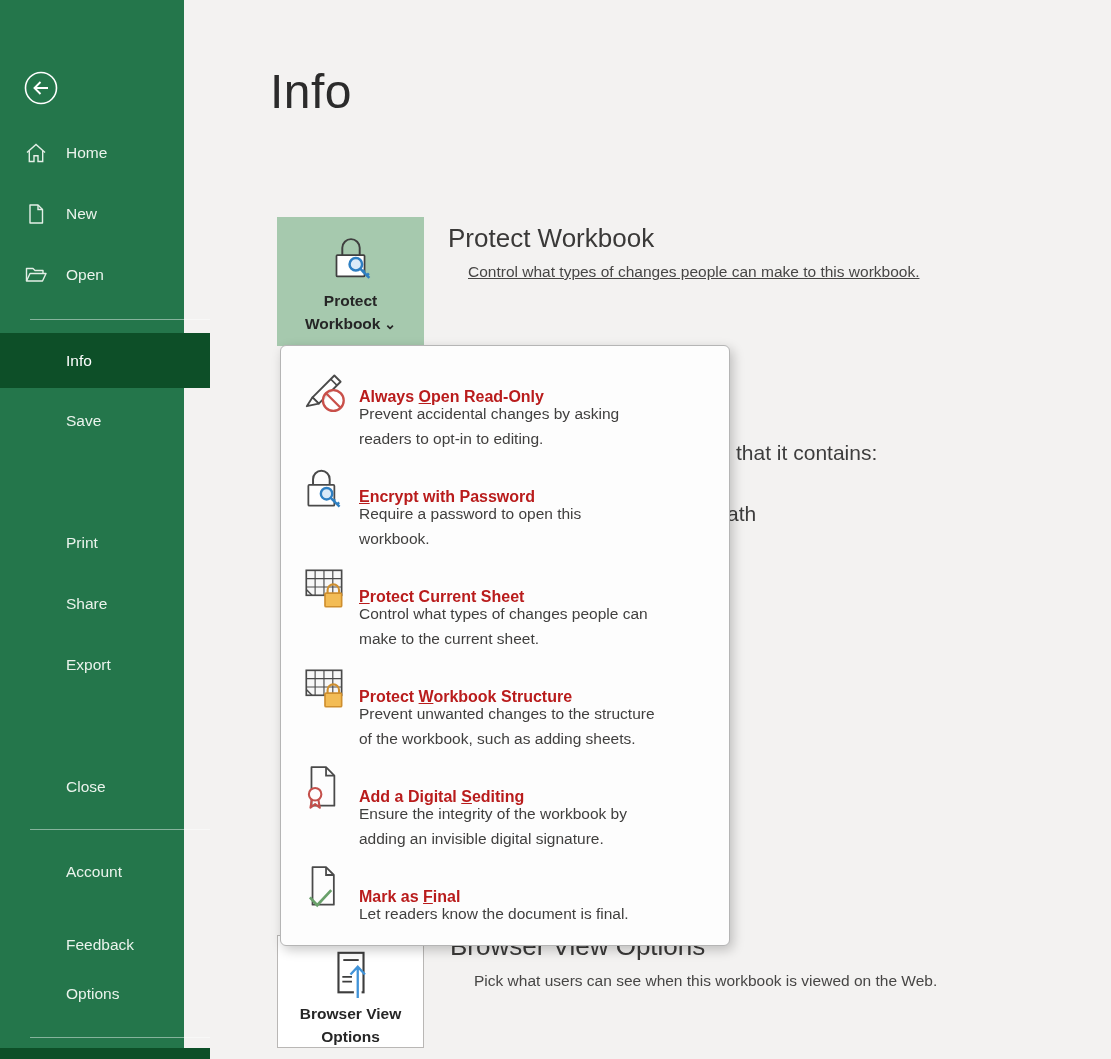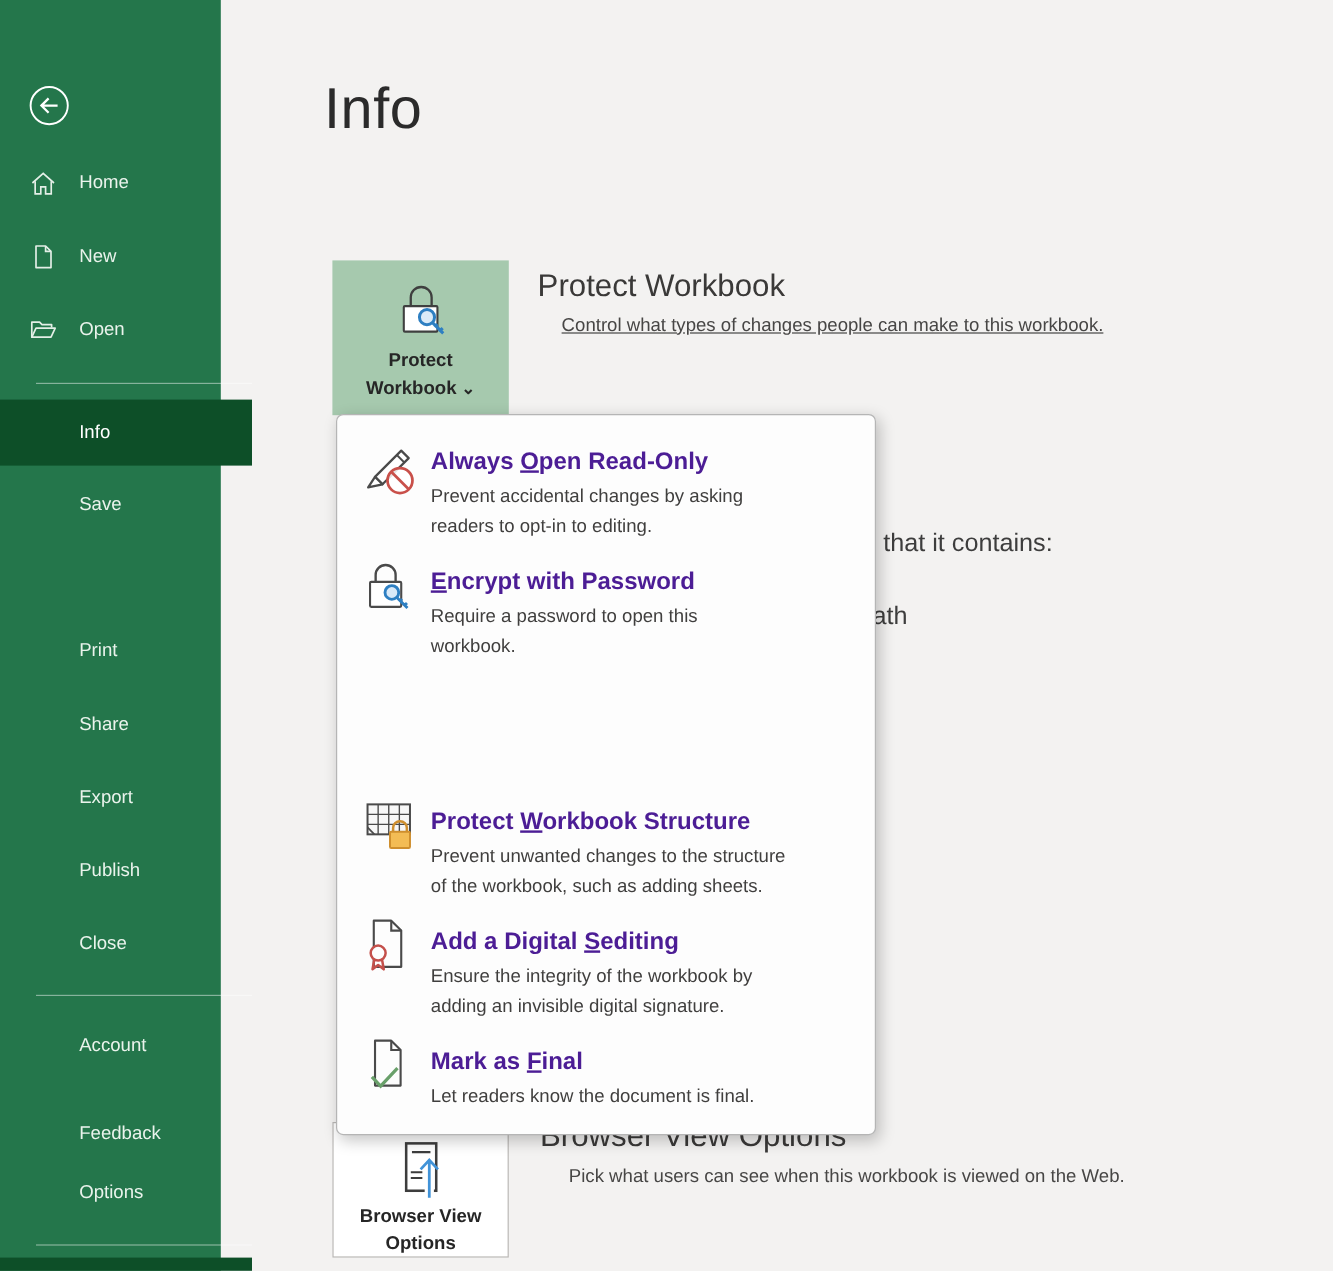--- a/index.html
+++ b/index.html
@@ -37,21 +37,21 @@
   .section-desc{position:absolute;font-size:15.5px;color:#474645;}
 
   .frag{position:absolute;font-size:21px;color:#3d3d3d;}
 
   
   .dropdown{position:absolute;left:280px;top:345px;width:450px;height:601px;
     background:#fdfdfd;border:1px solid #b5b5b5;border-radius:6px;
     box-shadow:3px 4px 12px rgba(0,0,0,0.22);z-index:5;box-sizing:border-box;}
   .menu-item{position:absolute;left:0;width:448px;height:100px;cursor:pointer;}
   .mi-icon{position:absolute;left:18px;top:4px;width:52px;height:52px;}
-  .mi-title{position:absolute;left:78px;top:16px;font-size:20px;font-weight:700;color:#4c1d95;white-space:nowrap;}
+  .mi-title{position:absolute;left:78px;top:30px;font-size:16px;font-weight:700;color:#b91c1c;white-space:nowrap;}
   .mi-key{text-decoration:underline;}
   .mi-desc{position:absolute;left:78px;top:43px;font-size:15.5px;color:#403f3e;line-height:25px;white-space:pre-line;}
 </style>
 </head>
 <body>
 
 <div class="stage">
 
   <span class="frag" style="left:736px;top:441px;">that it contains:</span>
   <span class="frag" style="left:727px;top:469px;margin-top:33px;">ath</span>
@@ -106,29 +106,41 @@
         <path d="M13.5 22 v-5.5 a8 8 0 0 1 16 0 V22" fill="none" stroke="#4a4a4a" stroke-width="1.9"></path>
         <rect x="9" y="22" width="25" height="20" rx="1" fill="#ffffff" stroke="#4a4a4a" stroke-width="1.7"></rect>
         <circle cx="26.5" cy="30.5" r="5.5" fill="#d9e9f8" stroke="#2e7fc2" stroke-width="2.3"></circle>
         <path d="M30.5 34.5 L39 43 M36 41.5 l2.6 -2.6 M32.5 38 l2.2 -2.2" fill="none" stroke="#2e7fc2" stroke-width="2.3"></path>
       </svg>
       <div class="mi-title"><span></span><span class="mi-key">E</span><span>ncrypt with Password</span></div>
       <div class="mi-desc">Require a password to open this
 workbook.</div>
     </div>
 
-
-    <div class="menu-item" style="top:312px;">
+    <div class="menu-item" style="top:212px;">
       <svg class="mi-icon" viewBox="0 0 50 50">
         <rect x="7" y="8" width="34" height="24" fill="#f7f7f7" stroke="#4a4a4a" stroke-width="1.6"></rect>
         <path d="M15.5 8 V32 M24 8 V32 M32.5 8 V32 M7 16 H41 M7 24 H41" stroke="#4a4a4a" stroke-width="1.1" fill="none"></path>
         <path d="M7 26.5 L12.5 32" stroke="#4a4a4a" stroke-width="1.4"></path>
         <path d="M27.5 30 v-3 a5.5 5.5 0 0 1 11 0 v3" fill="none" stroke="#cf8f2e" stroke-width="2"></path>
         <rect x="25" y="30" width="16" height="13" rx="1" fill="#f3bc55" stroke="#cf8f2e" stroke-width="1.6"></rect>
       </svg>
+      <div class="mi-title"><span></span><span class="mi-key">P</span><span>rotect Current Sheet</span></div>
+      <div class="mi-desc">Control what types of changes people can
+make to the current sheet.</div>
+    </div>
+
+    <div class="menu-item" style="top:312px;">
+      <svg class="mi-icon" viewBox="0 0 50 50">
+        <rect x="7" y="8" width="34" height="24" fill="#f7f7f7" stroke="#4a4a4a" stroke-width="1.6"></rect>
+        <path d="M15.5 8 V32 M24 8 V32 M32.5 8 V32 M7 16 H41 M7 24 H41" stroke="#4a4a4a" stroke-width="1.1" fill="none"></path>
+        <path d="M7 26.5 L12.5 32" stroke="#4a4a4a" stroke-width="1.4"></path>
+        <path d="M27.5 30 v-3 a5.5 5.5 0 0 1 11 0 v3" fill="none" stroke="#cf8f2e" stroke-width="2"></path>
+        <rect x="25" y="30" width="16" height="13" rx="1" fill="#f3bc55" stroke="#cf8f2e" stroke-width="1.6"></rect>
+      </svg>
       <div class="mi-title"><span>Protect </span><span class="mi-key">W</span><span>orkbook Structure</span></div>
       <div class="mi-desc">Prevent unwanted changes to the structure
 of the workbook, such as adding sheets.</div>
     </div>
 
     <div class="menu-item" style="top:412px;">
       <svg class="mi-icon" viewBox="0 0 50 50">
         <path d="M12 5 H26 L34 13 V42 H12 Z" fill="#fdfdfd" stroke="#4a4a4a" stroke-width="1.7" stroke-linejoin="round"></path>
         <path d="M26 5 V13 H34" fill="none" stroke="#4a4a4a" stroke-width="1.7"></path>
         <circle cx="15.5" cy="31" r="6" fill="#fdfdfd" stroke="#c4504b" stroke-width="2"></circle>
@@ -195,23 +207,20 @@
     </div>
     <div class="nav-item" style="top:528px;">
       <span class="nav-lbl">Print</span>
     </div>
     <div class="nav-item" style="top:589px;text-decoration:underline;">
       <span class="nav-lbl">Share</span>
     </div>
     <div class="nav-item" style="top:650px;">
       <span class="nav-lbl">Export</span>
     </div>
-    <div class="nav-item" style="top:711px;">
-      <span class="nav-lbl">Publish</span>
-    </div>
     <div class="nav-item" style="top:772px;">
       <span class="nav-lbl">Close</span>
     </div>
 
     <div class="sb-divider" style="top:829px;"></div>
 
     <div class="nav-item" style="top:857px;">
       <span class="nav-lbl">Account</span>
     </div>
     <div class="nav-item" style="top:918px;margin-top:12px;">

